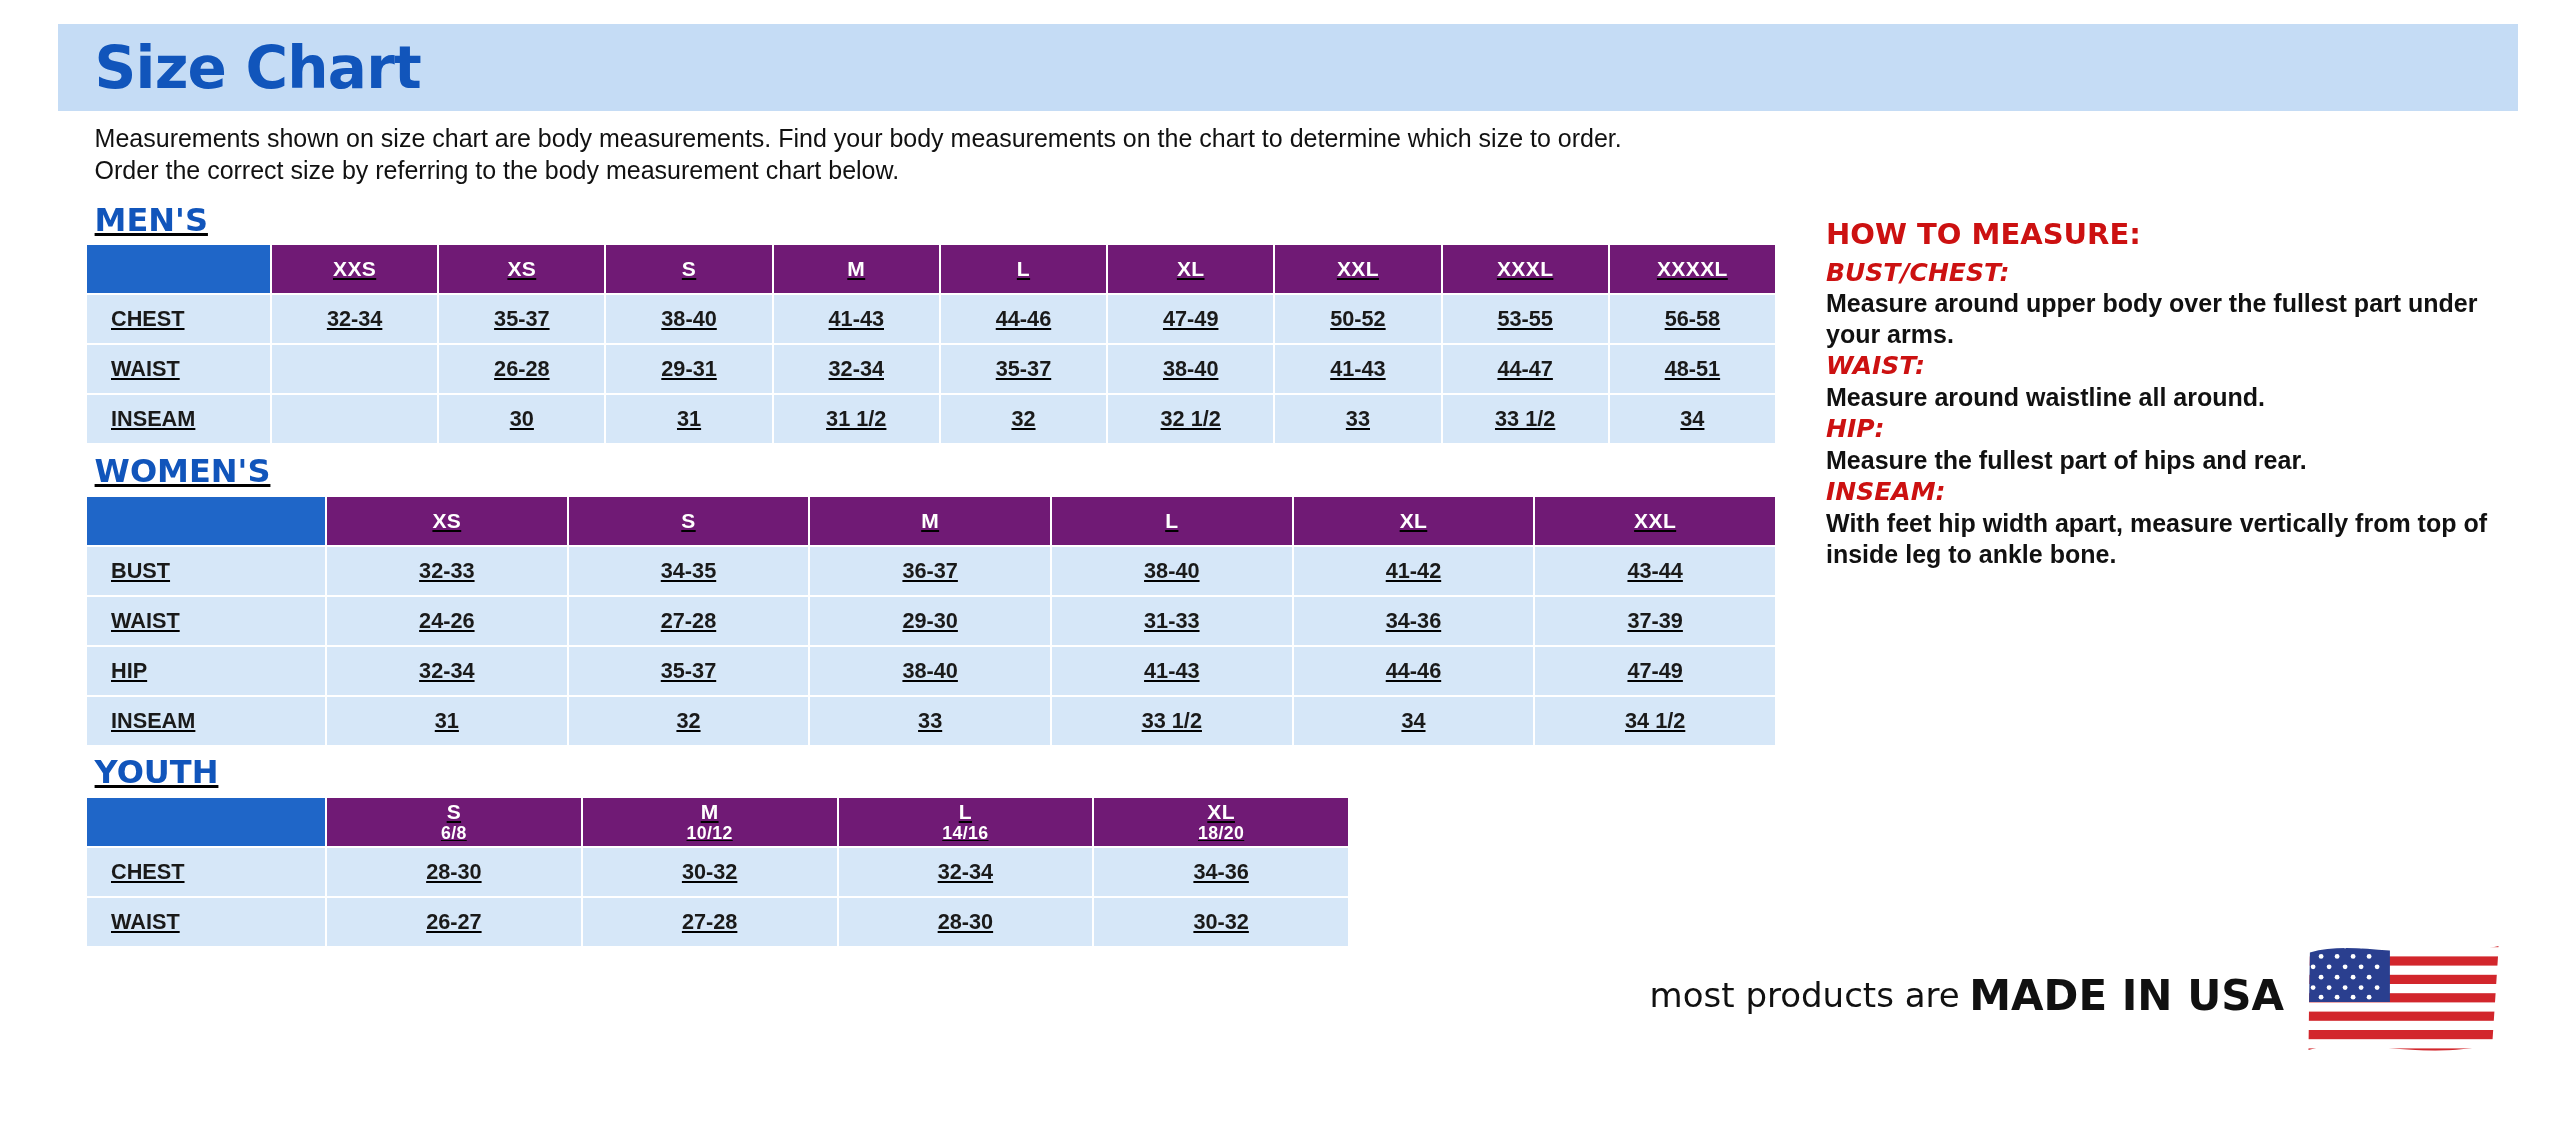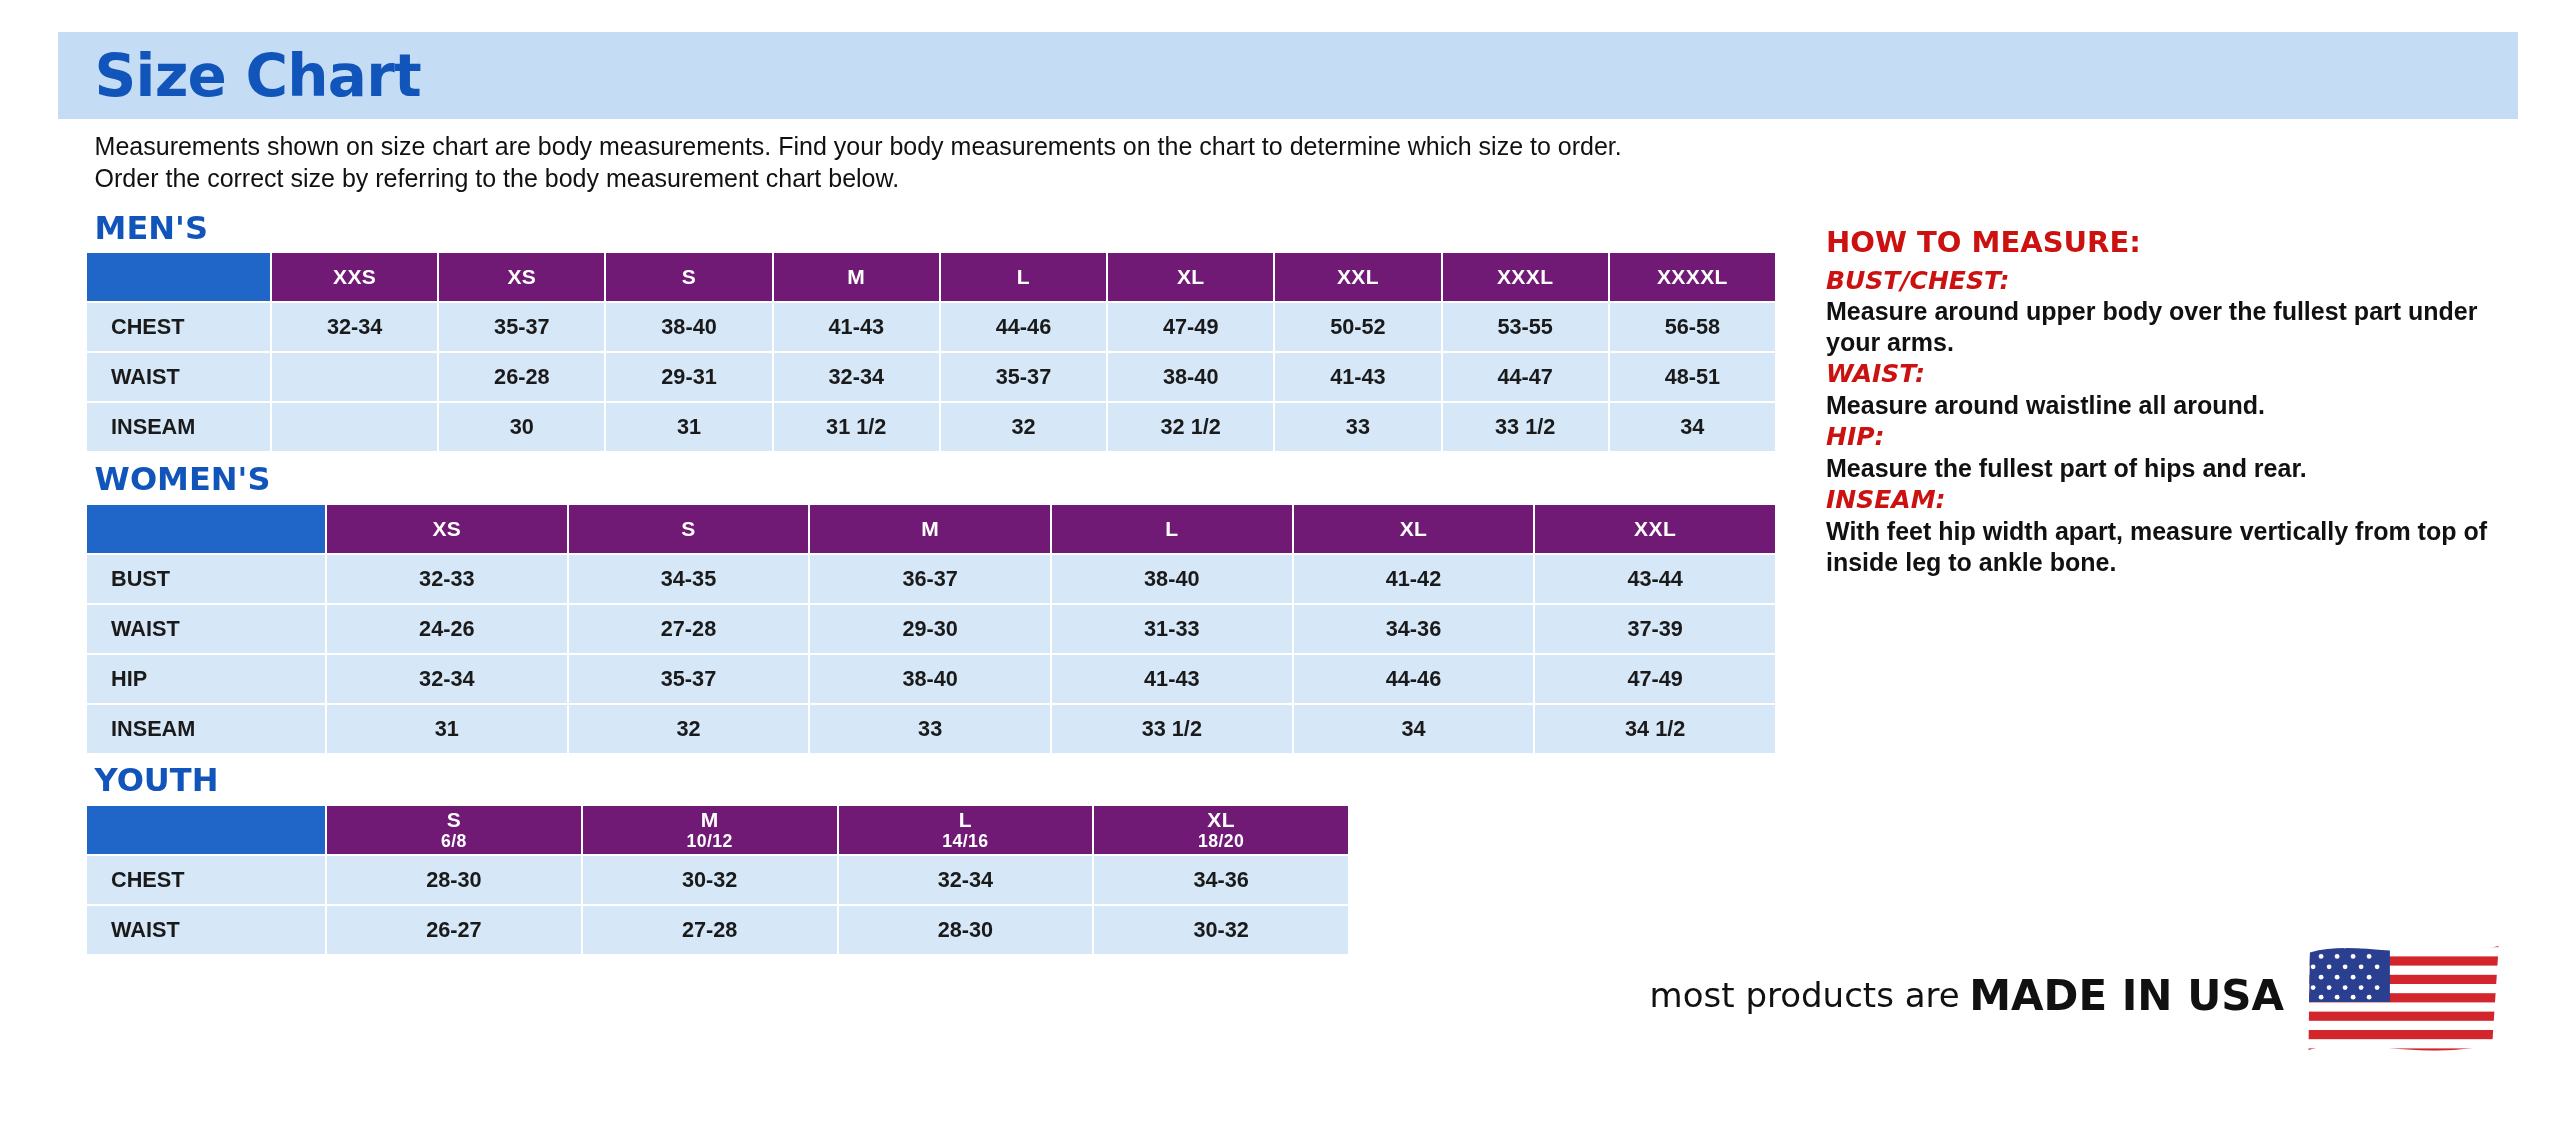--- a/index.html
+++ b/index.html
@@ -12,21 +12,21 @@
     height: 1132px;
     font-family: "Liberation Sans", sans-serif;
     color: #000000;
     overflow: hidden;
   }
   .page {
     position: relative;
     width: 2576px;
     height: 1132px;
     box-sizing: border-box;
-    padding: 32px 48px 0 48px;
+    padding: 24px 48px 0 48px;
   }
 
   
   .banner {
     background: #c5dcf5;
     height: 87px;
     margin: 0 9.6px 0 9.6px;
     display: flex;
     align-items: center;
   }
@@ -54,20 +54,21 @@
   
   .content {
     display: flex;
     flex-direction: row;
     margin-top: 8px;
   }
   .left-col {
     width: 1749px;
     padding-left: 37px;
     box-sizing: border-box;
+    text-decoration: underline;
   }
   .right-col {
     flex: 1;
     padding-left: 29px;
     padding-top: 22.5px;
     box-sizing: border-box;
   }
 
   .section-title {
     font-size: 32px;

